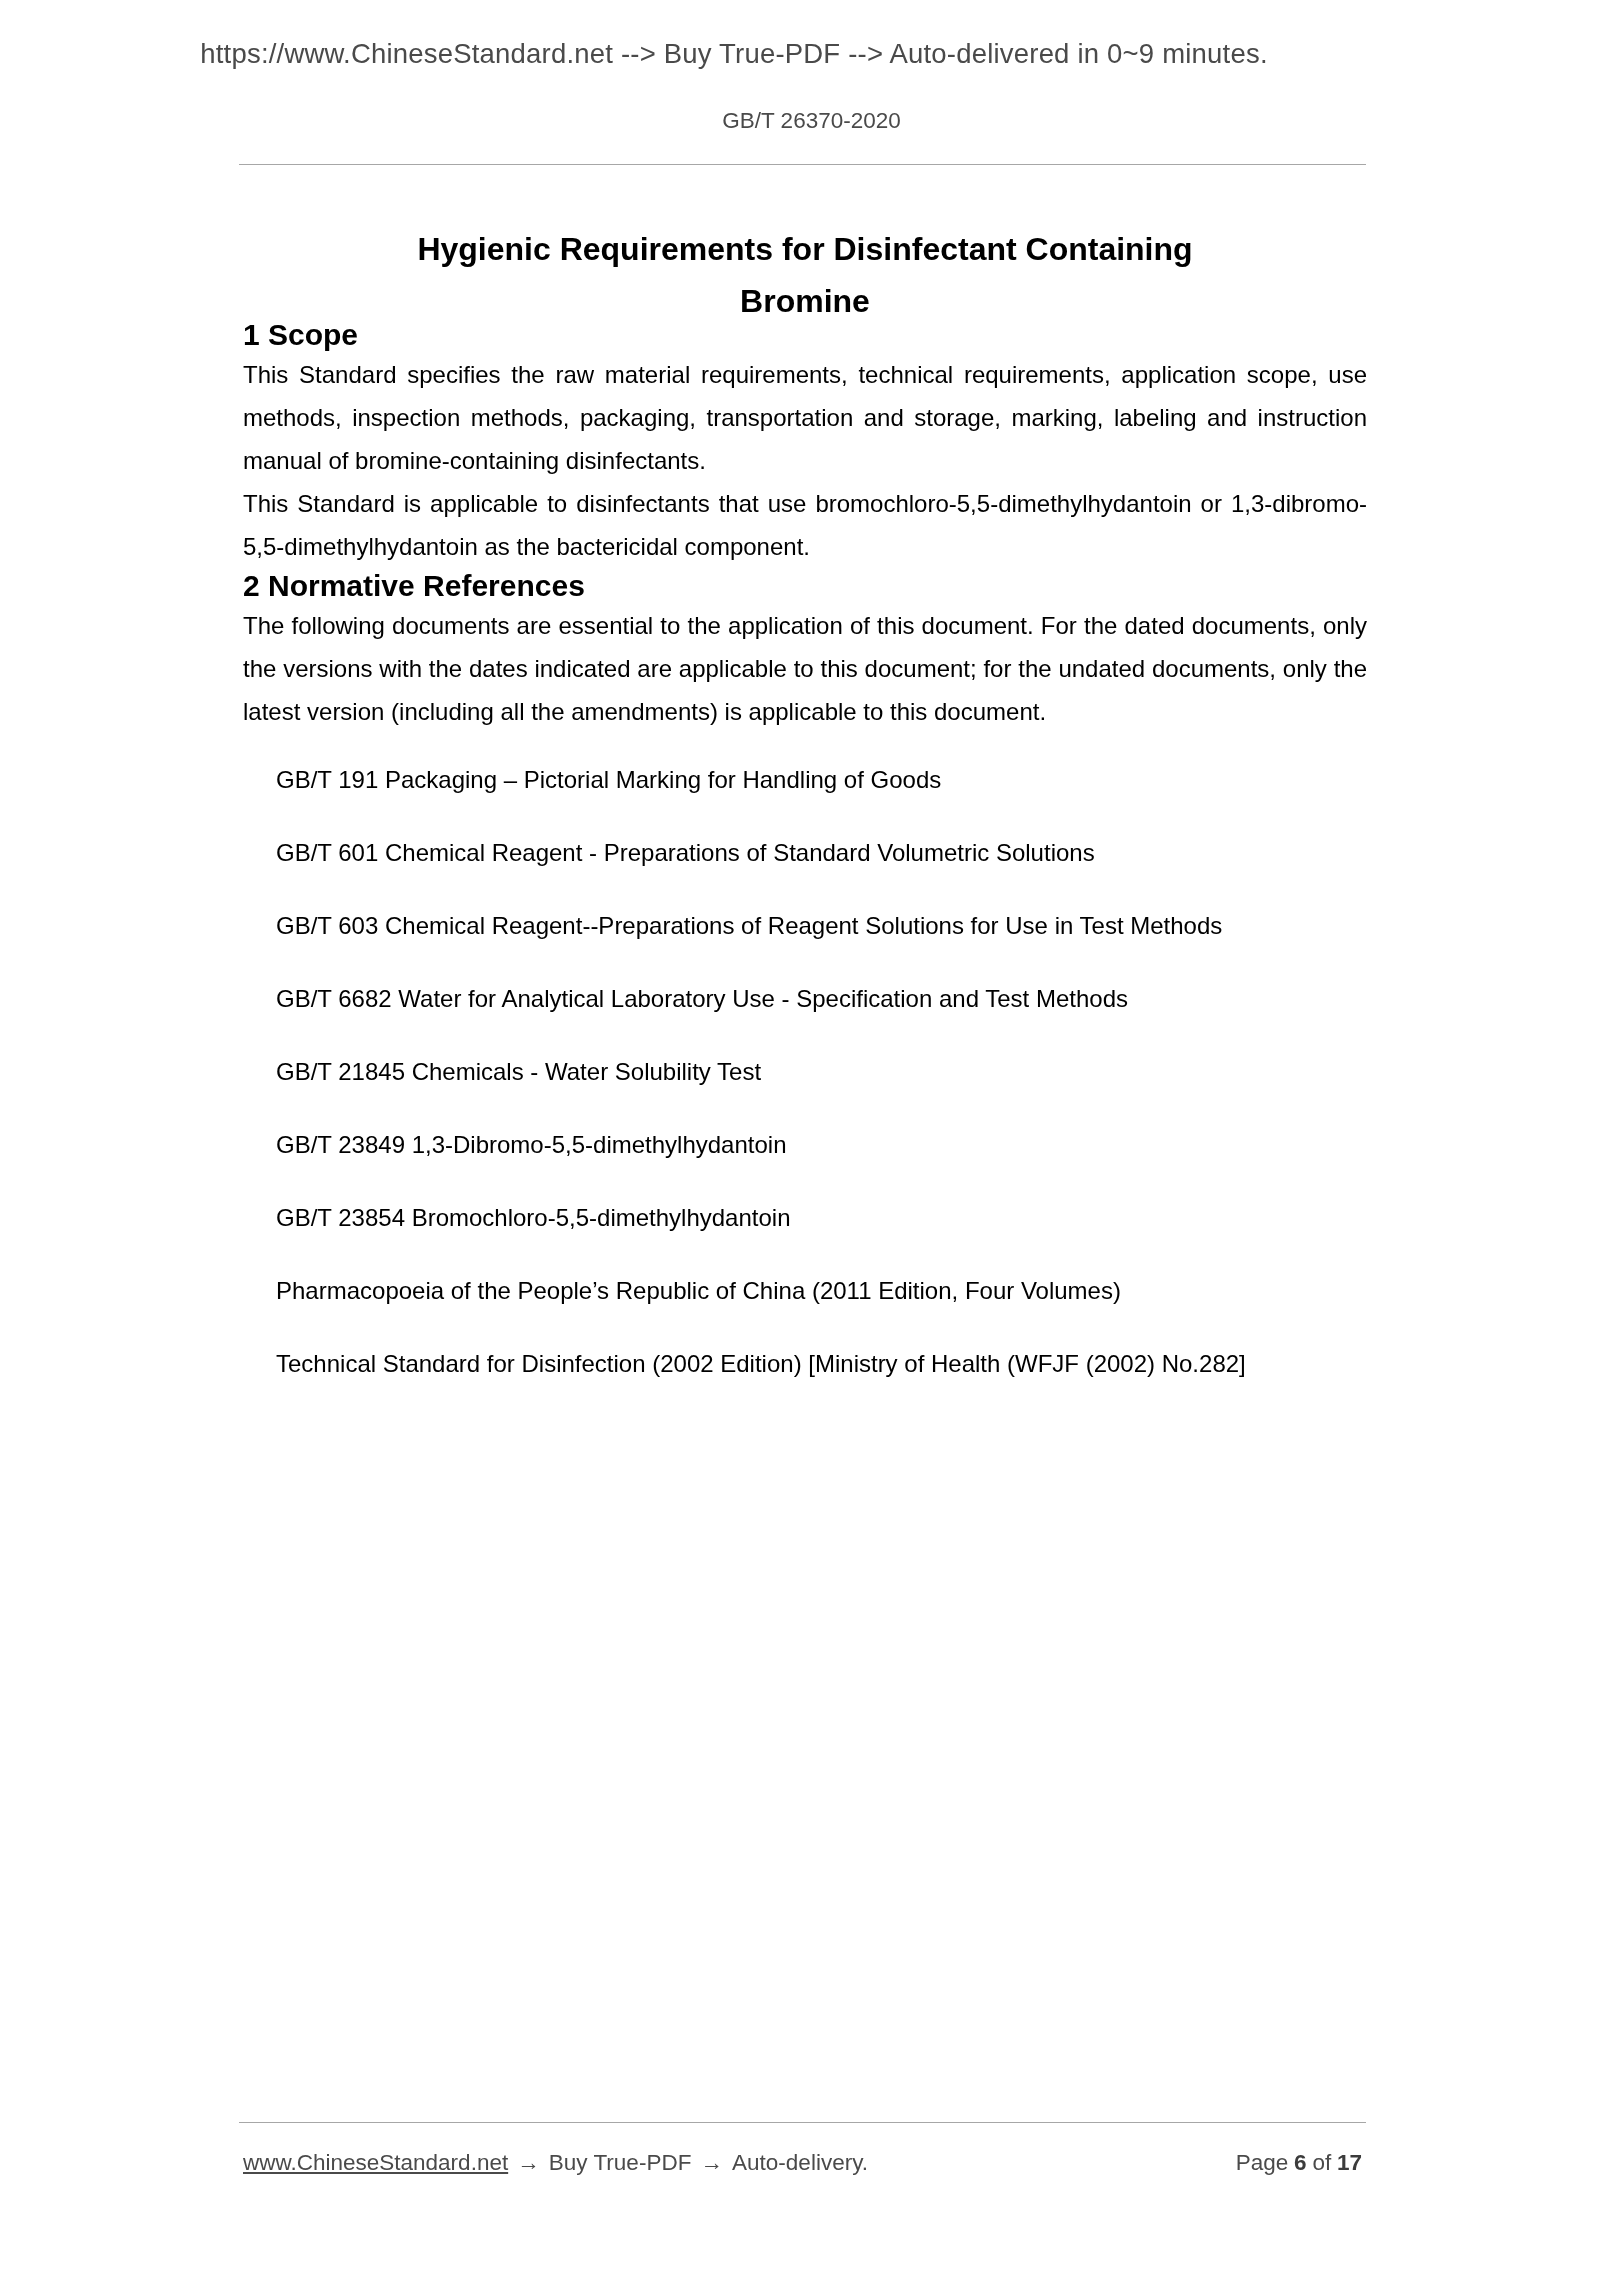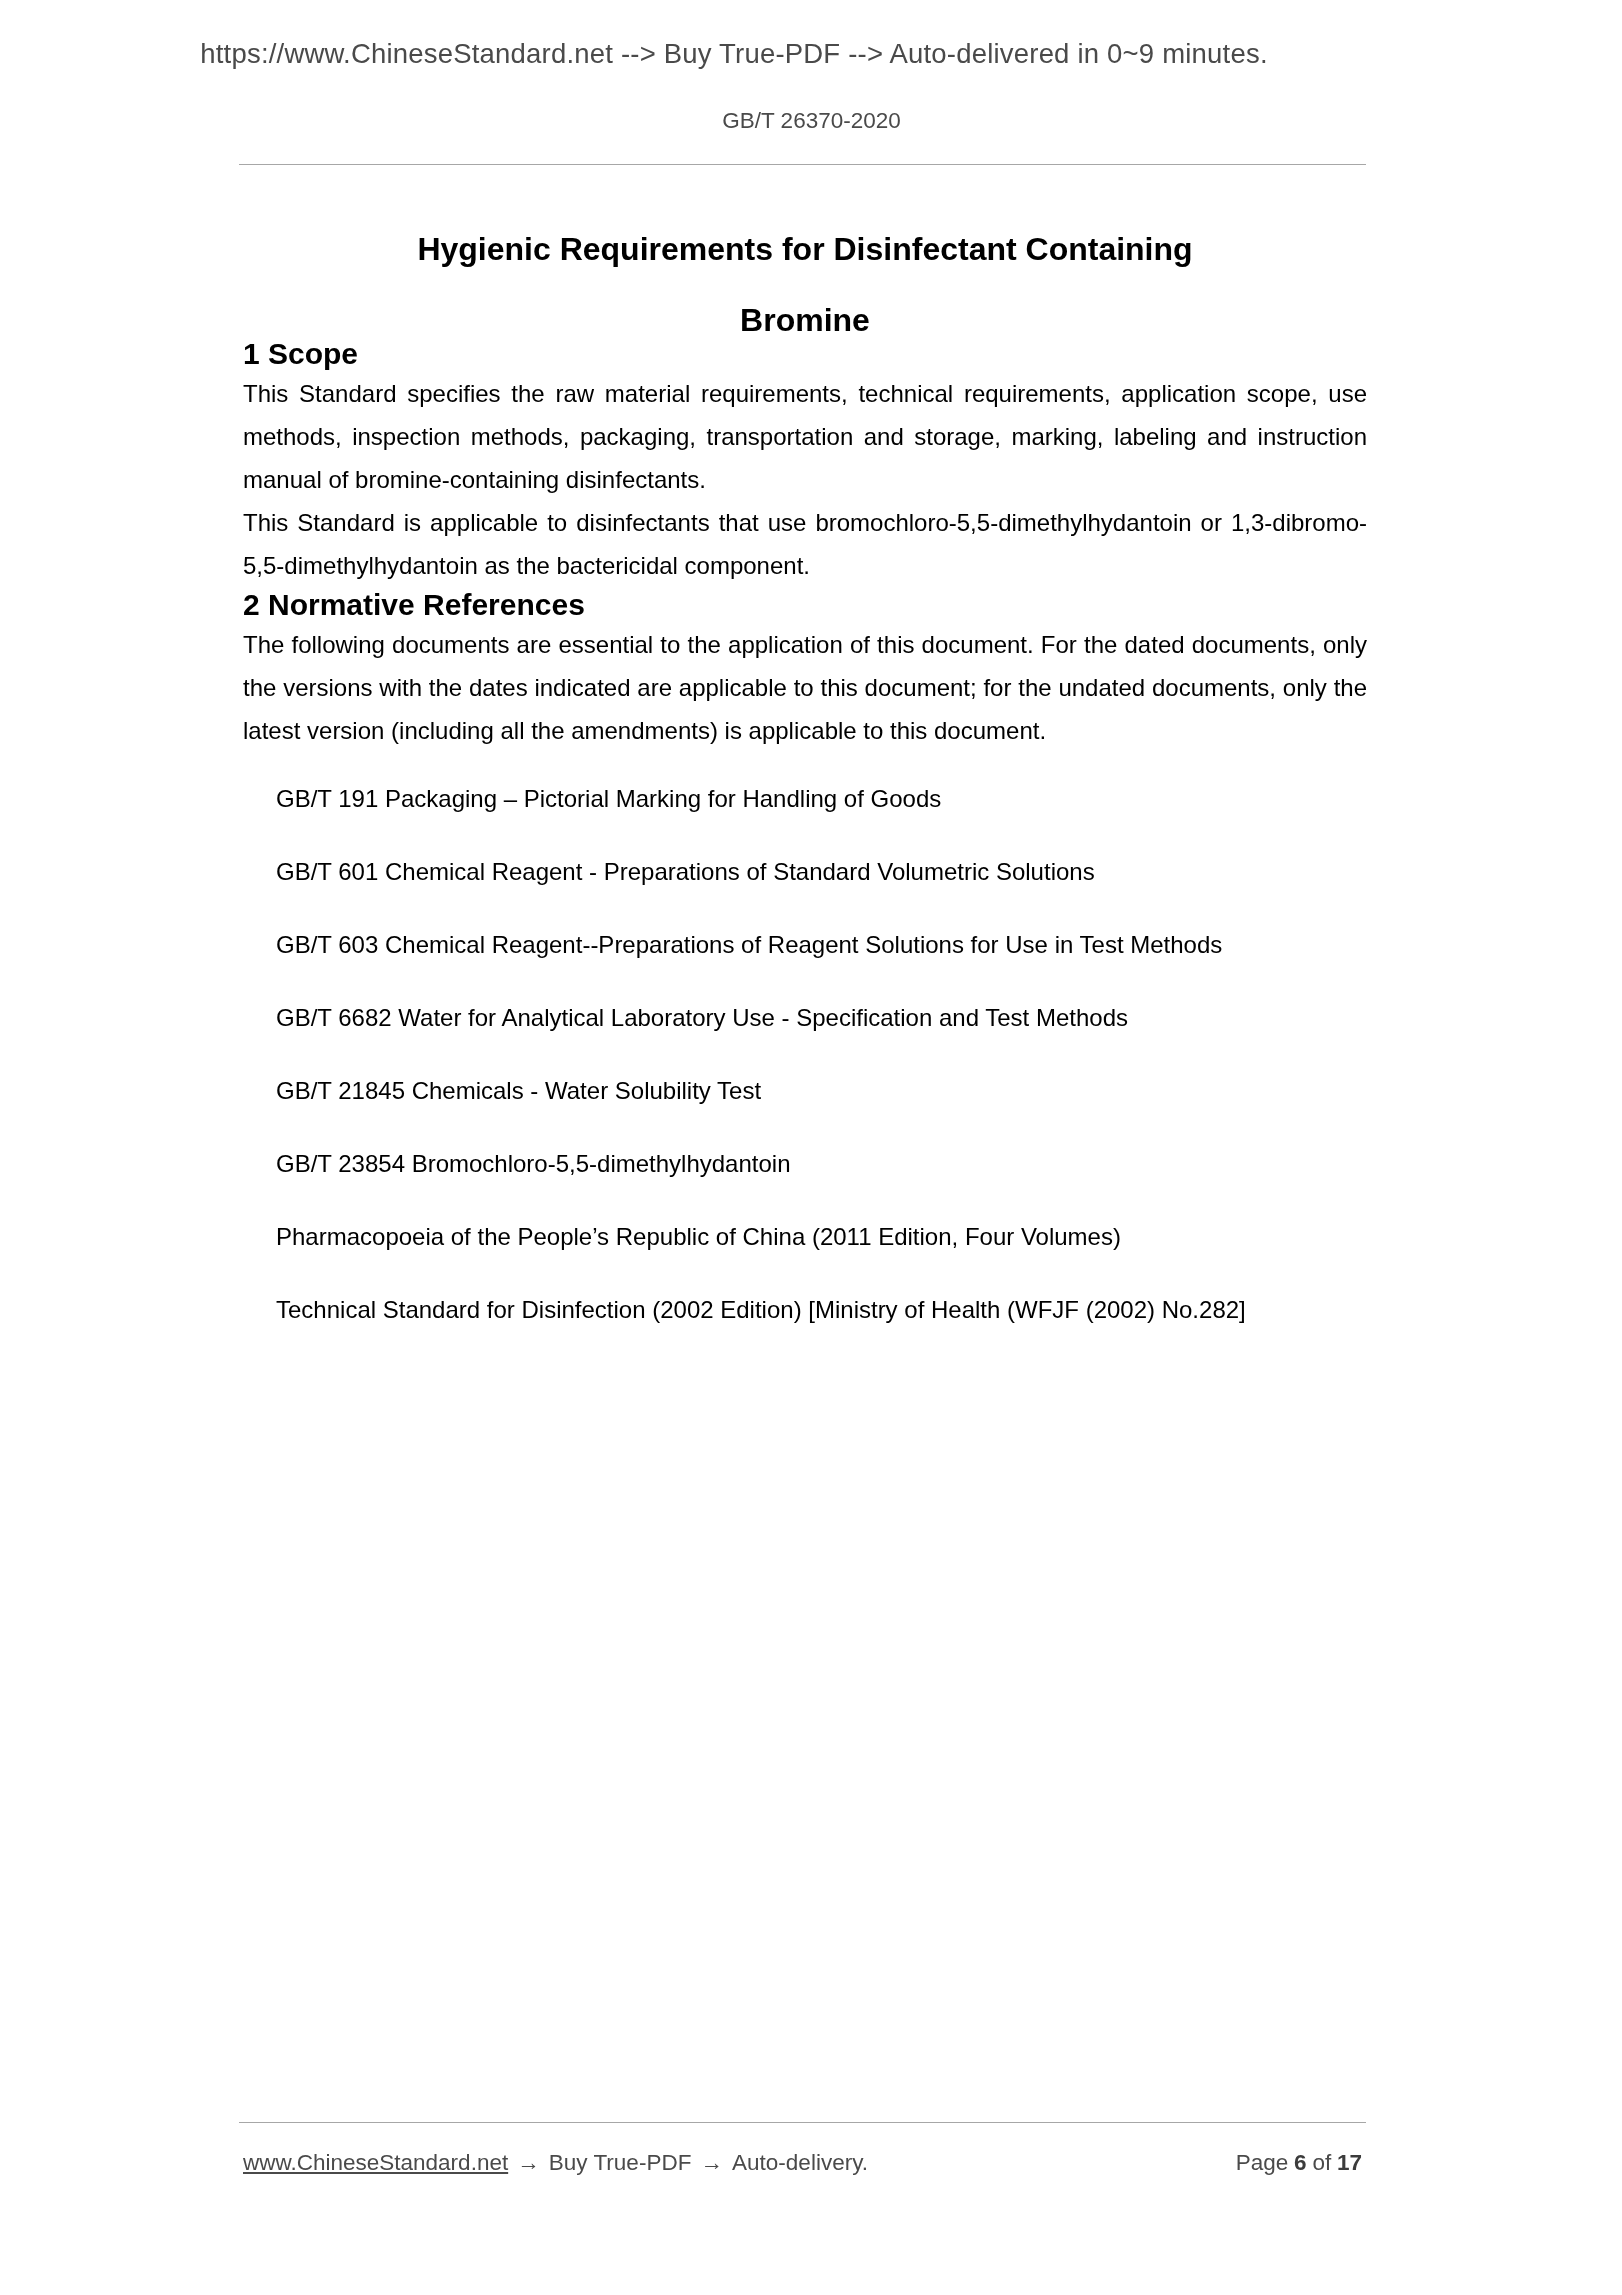--- a/index.html
+++ b/index.html
@@ -60,21 +60,21 @@
   }
 
   .doc-title {
     font-size: 32px;
     font-weight: bold;
     text-align: center;
     line-height: 1.0;
     margin: 0;
   }
   .doc-title .line1 { display: block; }
-  .doc-title .line2 { display: block; margin-top: 39px; }
+  .doc-title .line2 { display: block; margin-top: 20px; }
 
   h2.section-heading {
     font-size: 30px;
     font-weight: bold;
     margin: 0;
     line-height: 1.2;
   }
   .sec1-heading { margin-top: 123px; }
   .sec2-heading { margin-top: 77px; }
 
@@ -155,20 +155,21 @@
     <h2 class="section-heading sec2-heading">2 Normative References</h2>
 
     <p class="body-text p-sp-1">The following documents are essential to the application of this document. For the dated documents, only the versions with the dates indicated are applicable to this document; for the undated documents, only the latest version (including all the amendments) is applicable to this document.</p>
 
     <ul class="ref-list">
       <li>GB/T 191 Packaging – Pictorial Marking for Handling of Goods</li>
       <li>GB/T 601 Chemical Reagent - Preparations of Standard Volumetric Solutions</li>
       <li>GB/T 603 Chemical Reagent--Preparations of Reagent Solutions for Use in Test Methods</li>
       <li>GB/T 6682 Water for Analytical Laboratory Use - Specification and Test Methods</li>
       <li>GB/T 21845 Chemicals - Water Solubility Test</li>
+      <li>GB/T 23849 1,3-Dibromo-5,5-dimethylhydantoin</li>
       <li>GB/T 23854 Bromochloro-5,5-dimethylhydantoin</li>
       <li>Pharmacopoeia of the People’s Republic of China (2011 Edition, Four Volumes)</li>
       <li>Technical Standard for Disinfection (2002 Edition) [Ministry of Health (WFJF (2002) No.282]</li>
     </ul>
 
   </div>
 
   <div class="rule rule-bottom"></div>
 
   <div class="footer">

